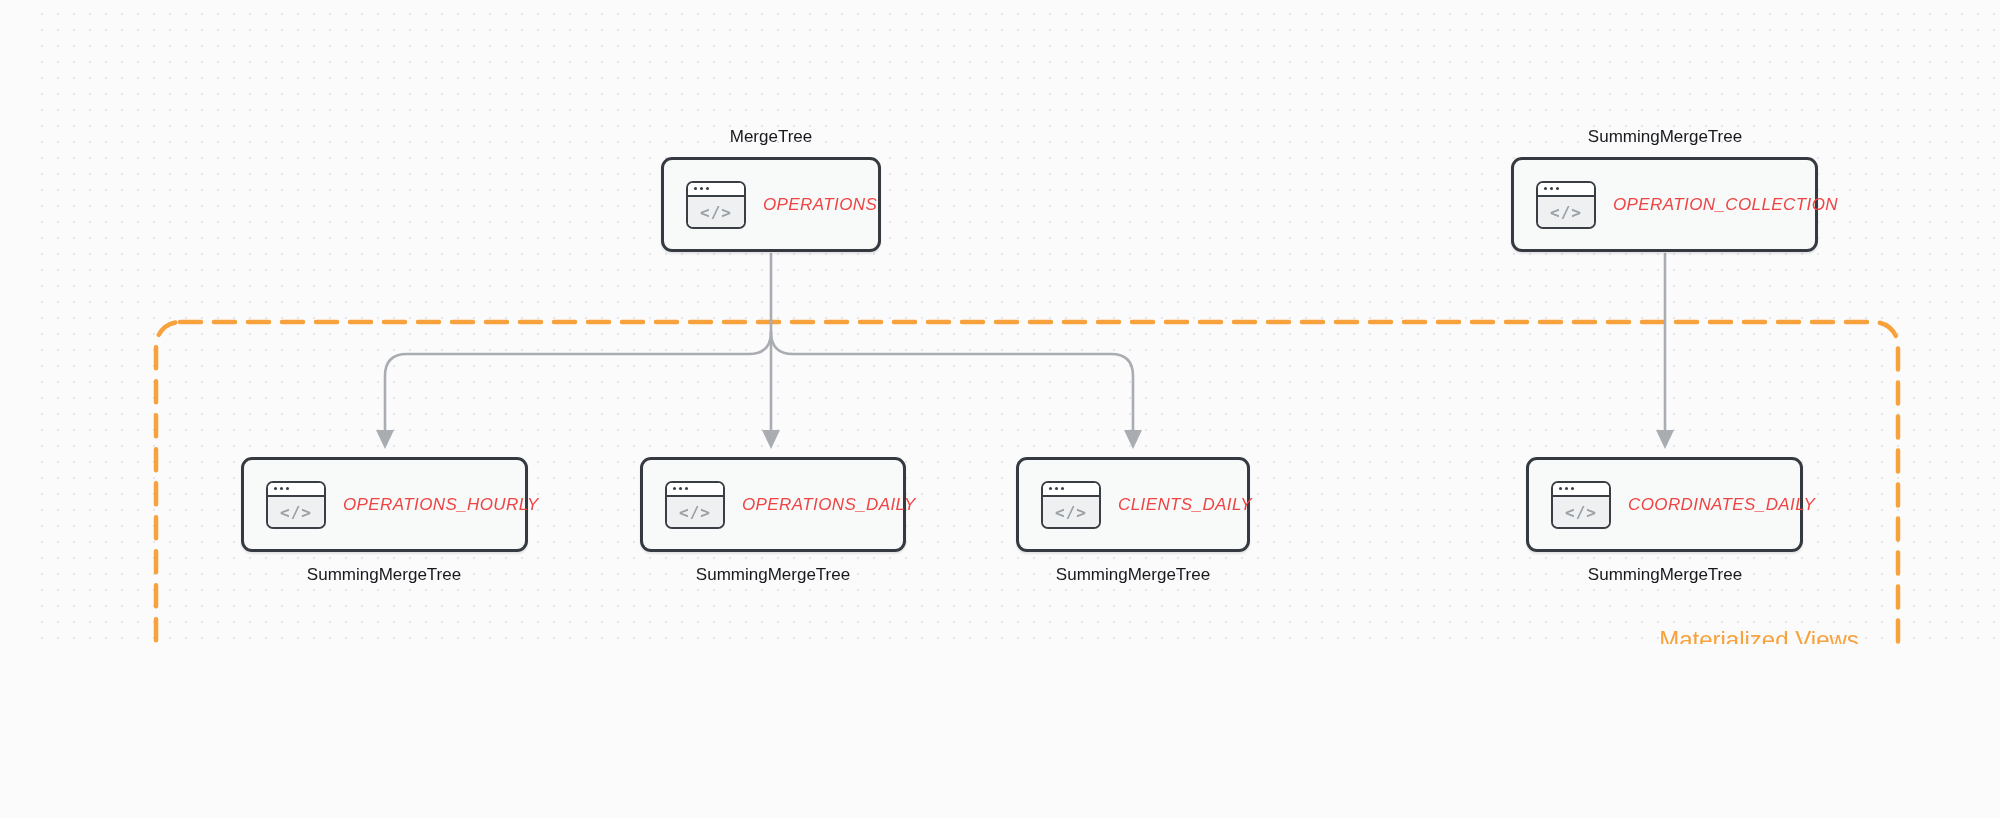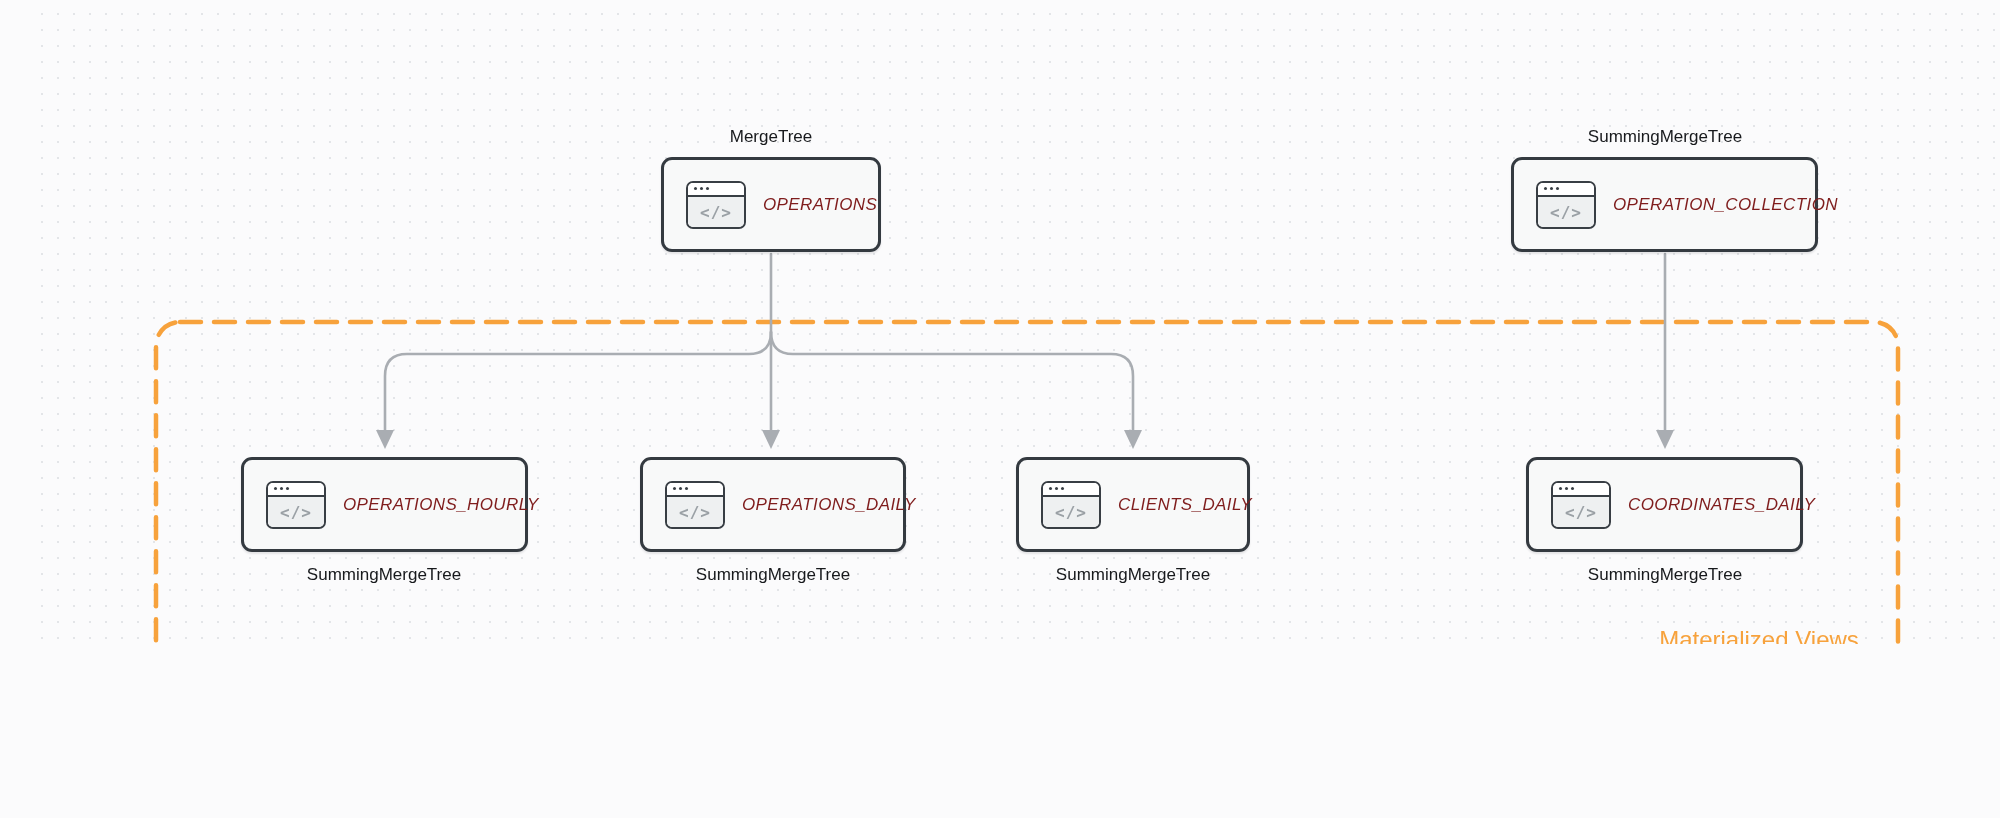--- a/index.html
+++ b/index.html
@@ -48,21 +48,21 @@
     display: flex;
     align-items: center;
     gap: 17px;
     padding-left: 22px;
     box-shadow: 0 2px 2px rgba(30,34,40,0.10);
   }
   .node-title {
     font-style: italic;
     font-size: 17px;
     letter-spacing: 0.4px;
-    color: #7f1d1d;
+    color: #ef4444;
     white-space: nowrap;
   }
   .win-icon {
     width: 60px; height: 48px;
     box-sizing: border-box;
     border: 2.5px solid #383e44;
     border-radius: 7px;
     background: #ffffff;
     overflow: hidden;
     flex: 0 0 auto;

